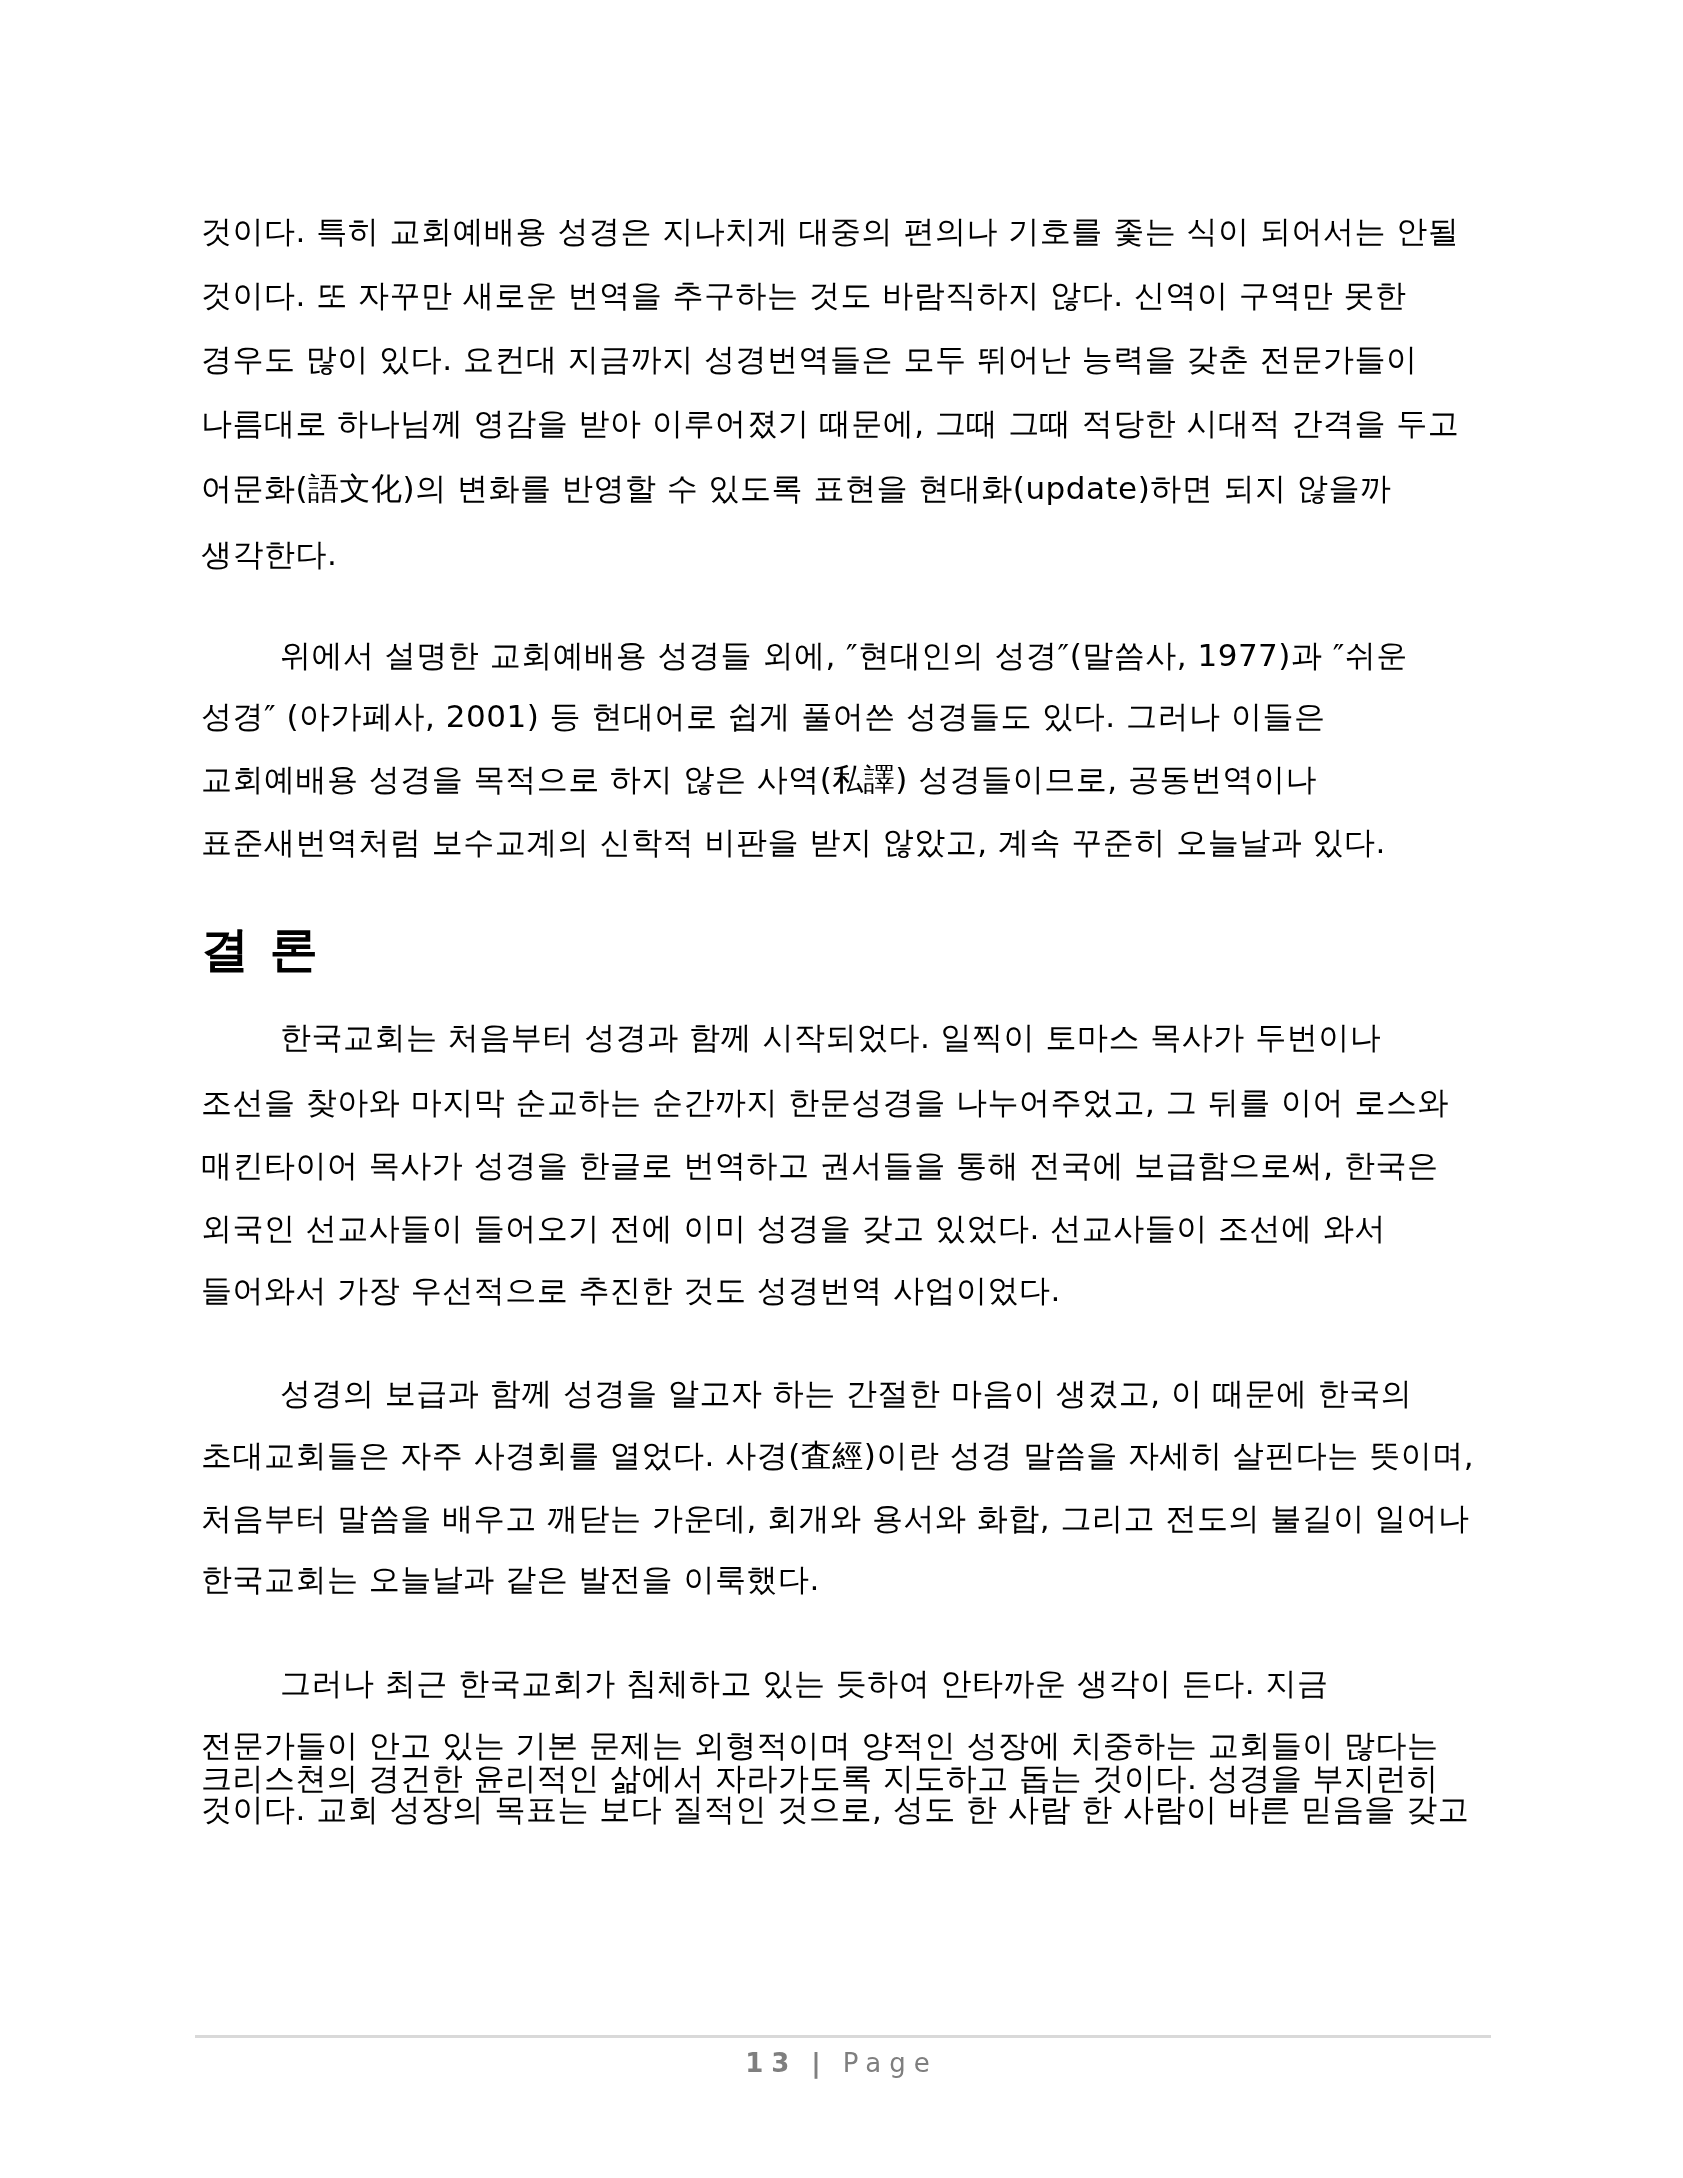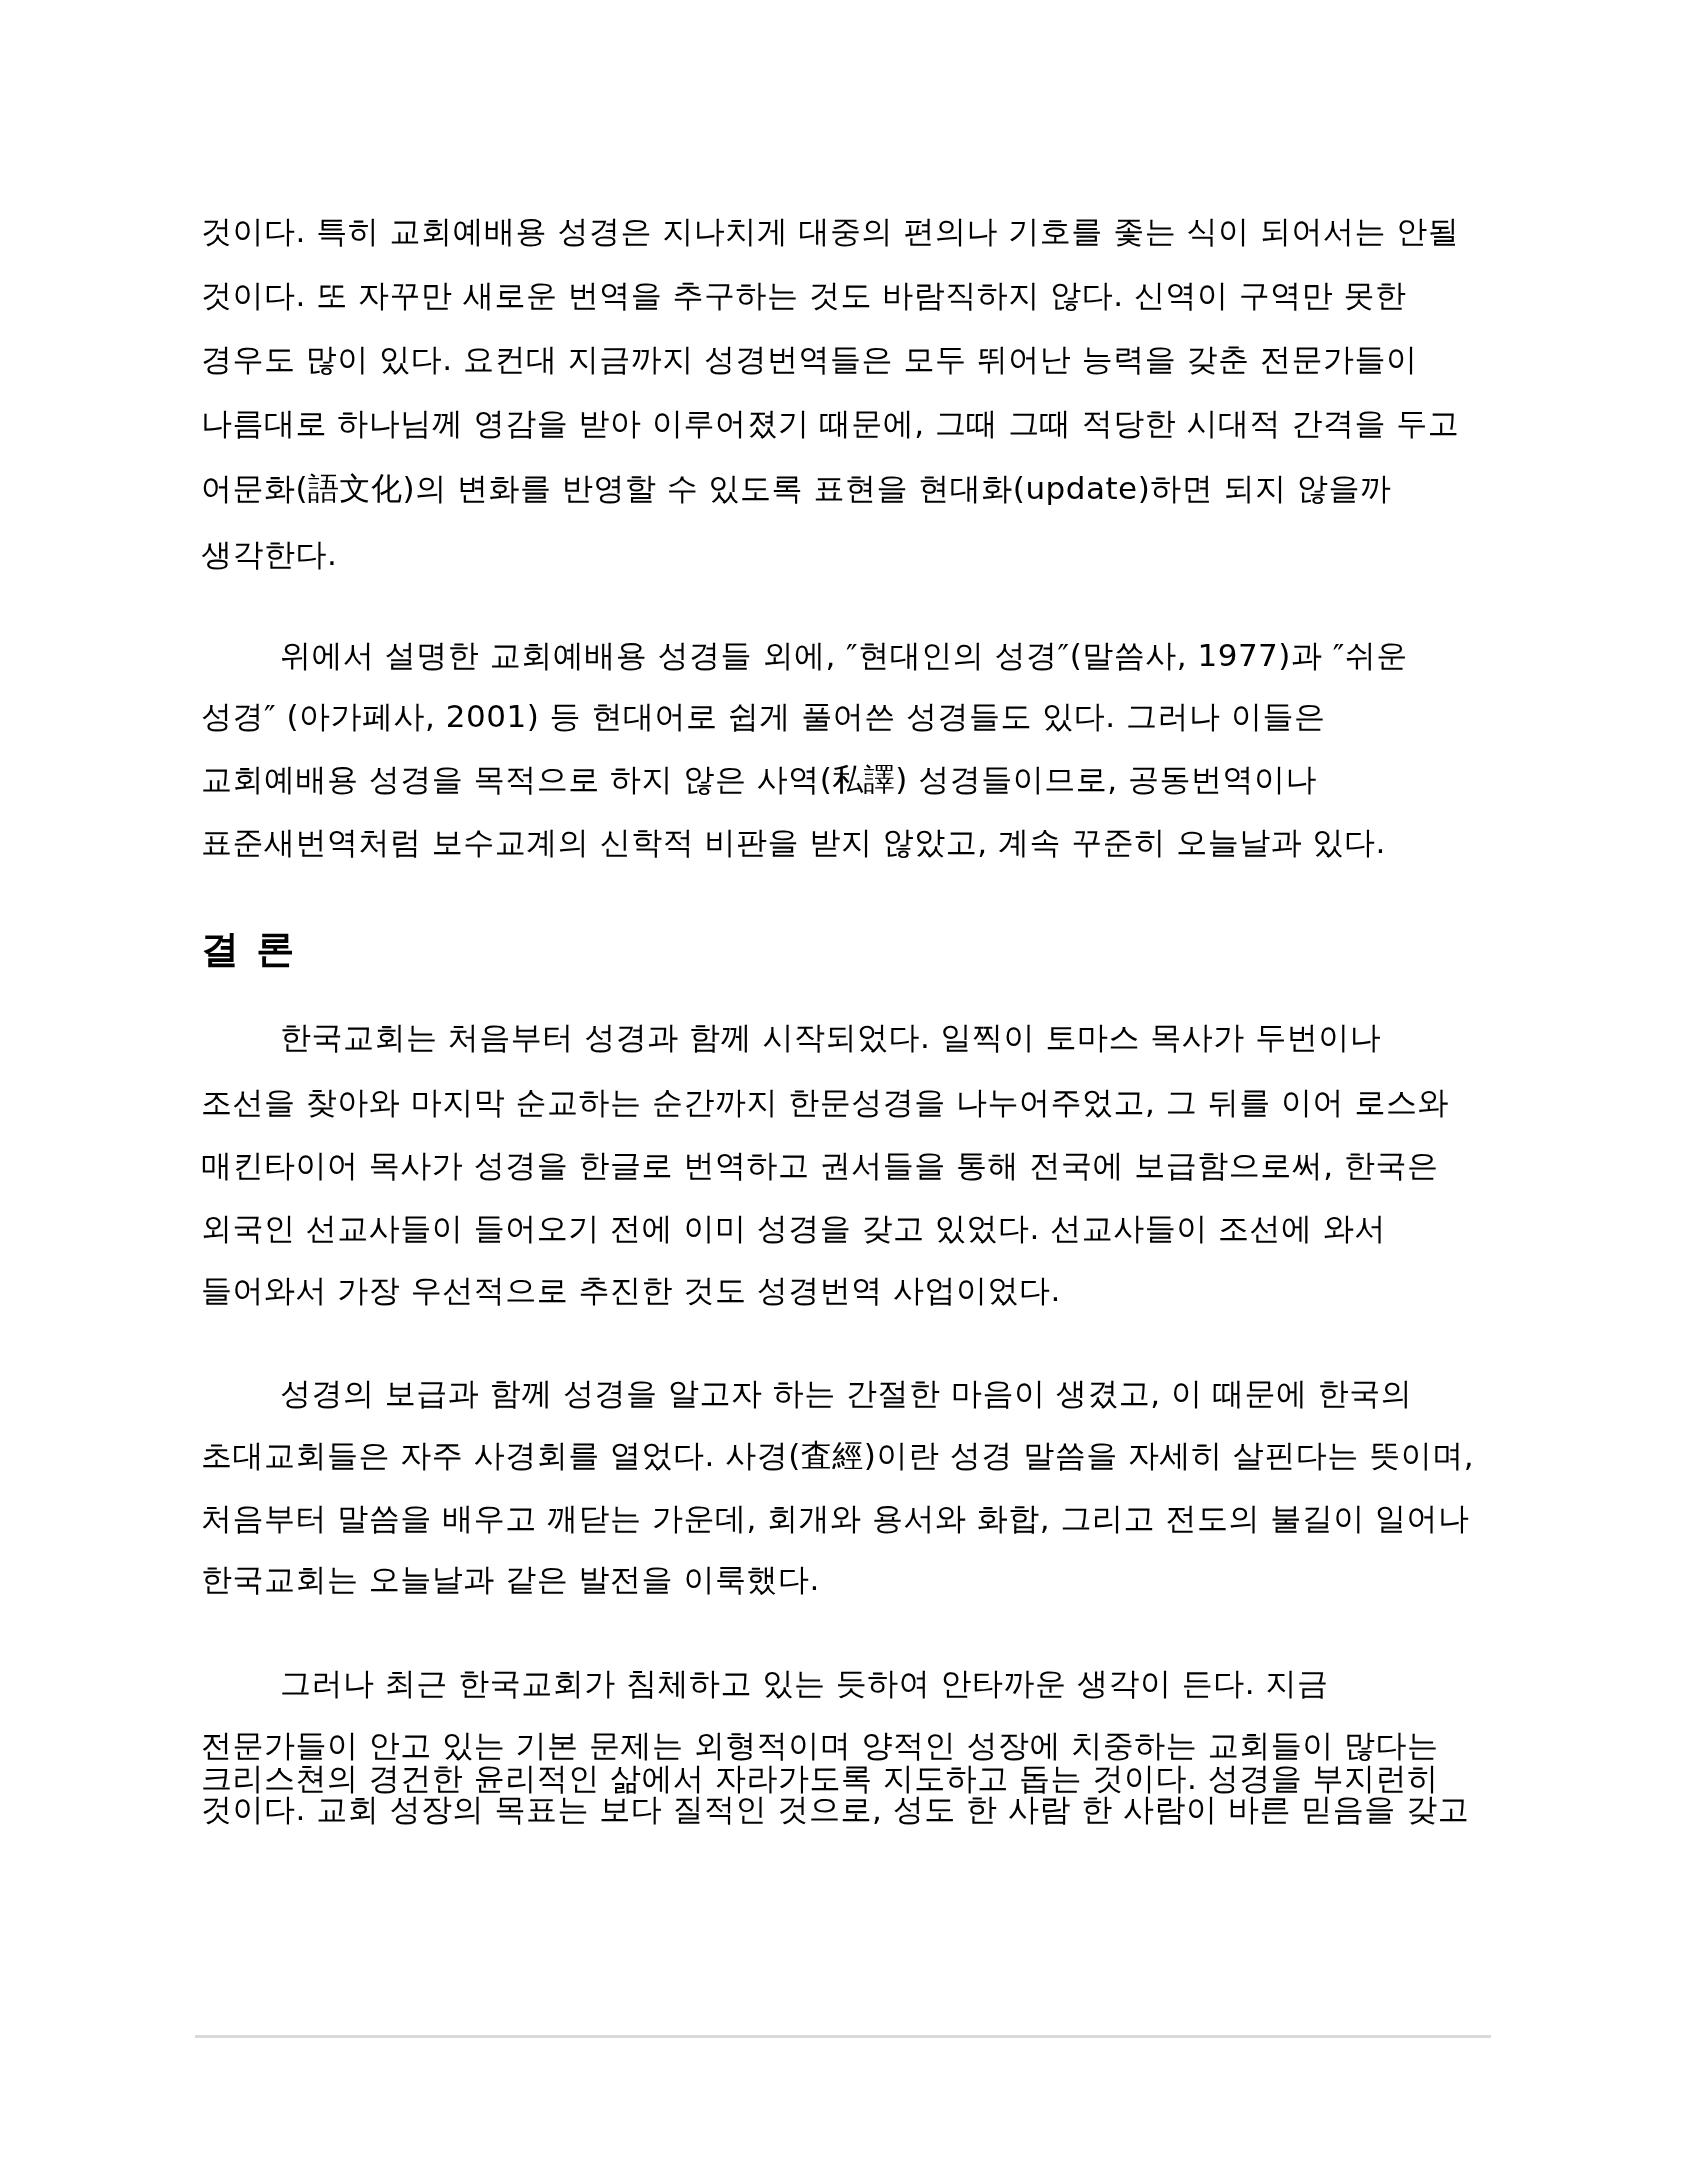--- a/index.html
+++ b/index.html
@@ -2,21 +2,21 @@
 <html><head>
 <meta charset="utf-8">
 <style>
   html, body { margin: 0; padding: 0; background: #ffffff; }
   body { width: 1683px; height: 2178px; position: relative; overflow: hidden;
          font-family: "DejaVu Sans", "Liberation Sans", sans-serif; color: #000000; }
   .page { position: absolute; left: 0; top: 0; width: 1683px; height: 1528px; background: #ffffff; }
   .line { position: absolute; left: 201px; white-space: nowrap; font-size: 31px; line-height: 40px;
           height: 40px; transform: translateY(-20px); letter-spacing: 0.5px; }
   .line.indent { left: 280px; }
-  .heading { position: absolute; left: 201px; top: 928px; font-size: 38px; line-height: 42px;
+  .heading { position: absolute; left: 201px; top: 928px; font-size: 48px; line-height: 42px;
              font-weight: bold; white-space: nowrap; letter-spacing: 2px; }
   .footer-rule { position: absolute; left: 195px; top: 2035px; width: 1296px; height: 3px; background: #d9d9d9; }
   .footer { position: absolute; left: 0; width: 1683px; top: 2045px; text-align: center;
             font-size: 26px; line-height: 36px; color: #7f7f7f; letter-spacing: 8px; }
   .footer .num { font-weight: bold; }
   .footer .sep { font-weight: bold; margin: 0 14px; }
 </style>
 </head>
 <body>
 
@@ -56,15 +56,18 @@
   </div>
 
   <div>
     <div class="line indent" style="top:1683px">그러나 최근 한국교회가 침체하고 있는 듯하여 안타까운 생각이 든다. 지금</div>
     <div class="line" style="top:1745px">전문가들이 안고 있는 기본 문제는 외형적이며 양적인 성장에 치중하는 교회들이 많다는</div>
     <div class="line" style="top:1809px">것이다. 교회 성장의 목표는 보다 질적인 것으로, 성도 한 사람 한 사람이 바른 믿음을 갖고</div>
     <div class="line" style="top:1778px">크리스쳔의 경건한 윤리적인 삶에서 자라가도록 지도하고 돕는 것이다. 성경을 부지런히</div>
   </div>
 
   <div class="footer-rule"></div>
+  <div class="footer">
+    <span class="num">13</span><span class="sep">|</span><span>Page</span>
+  </div>
 
 </div>
 
 
 </body></html>

